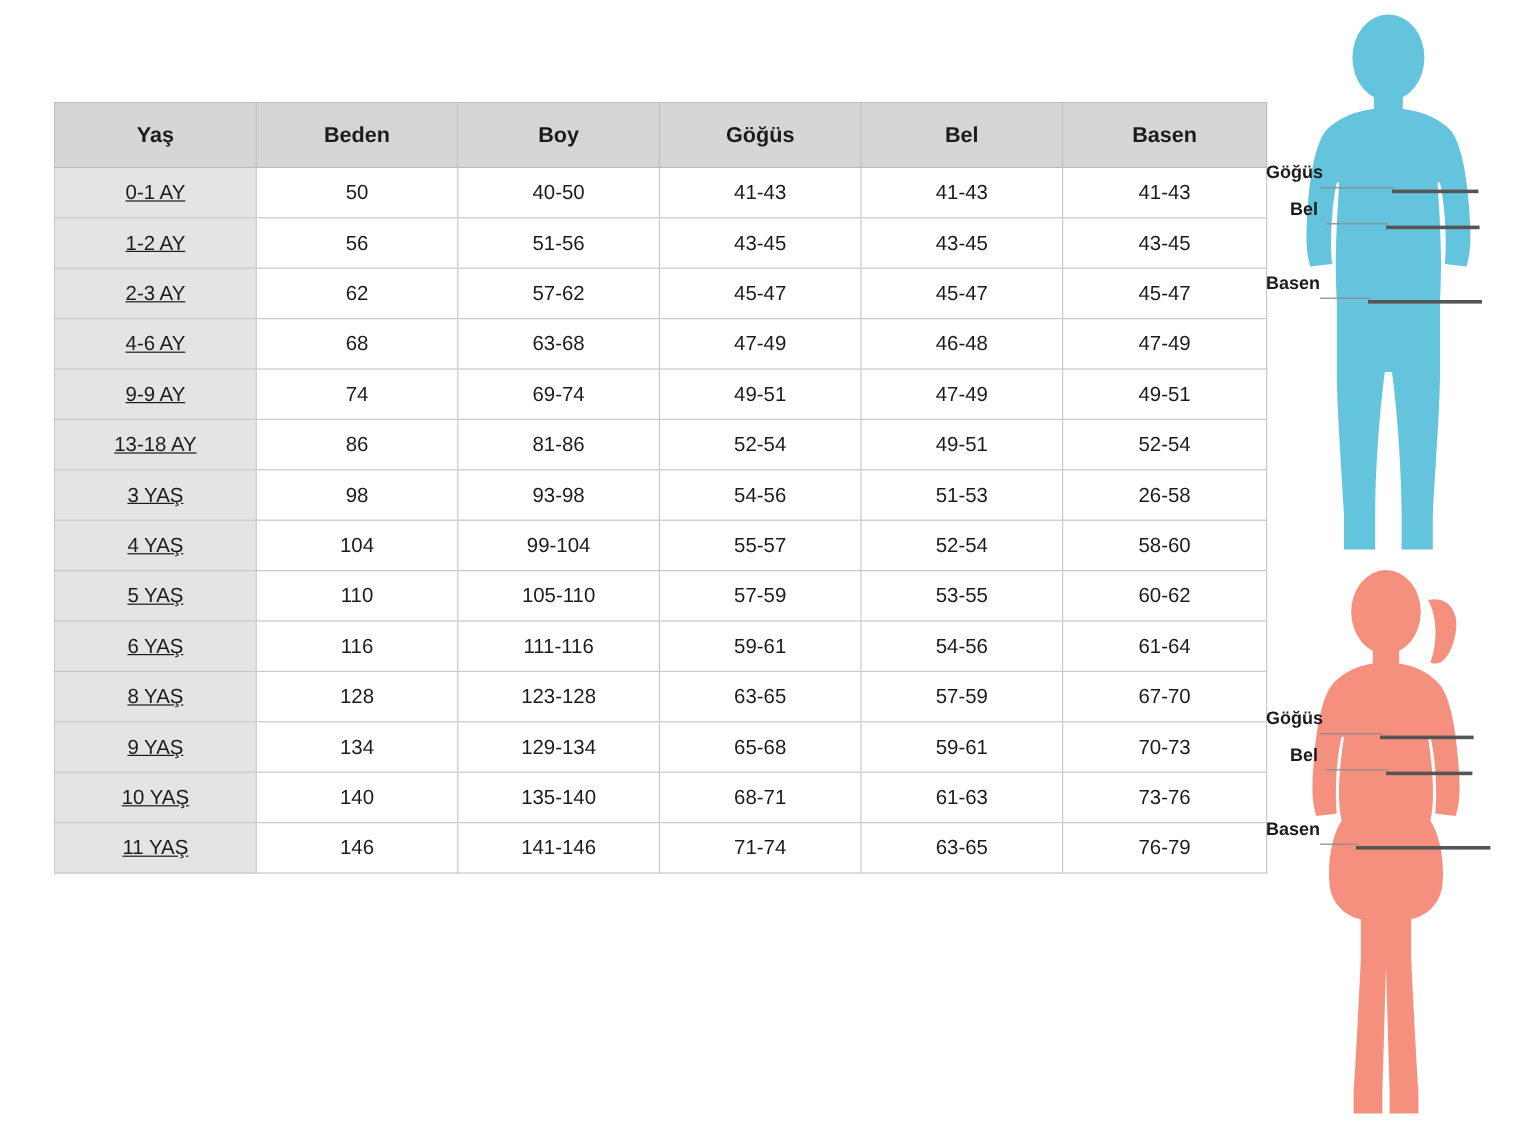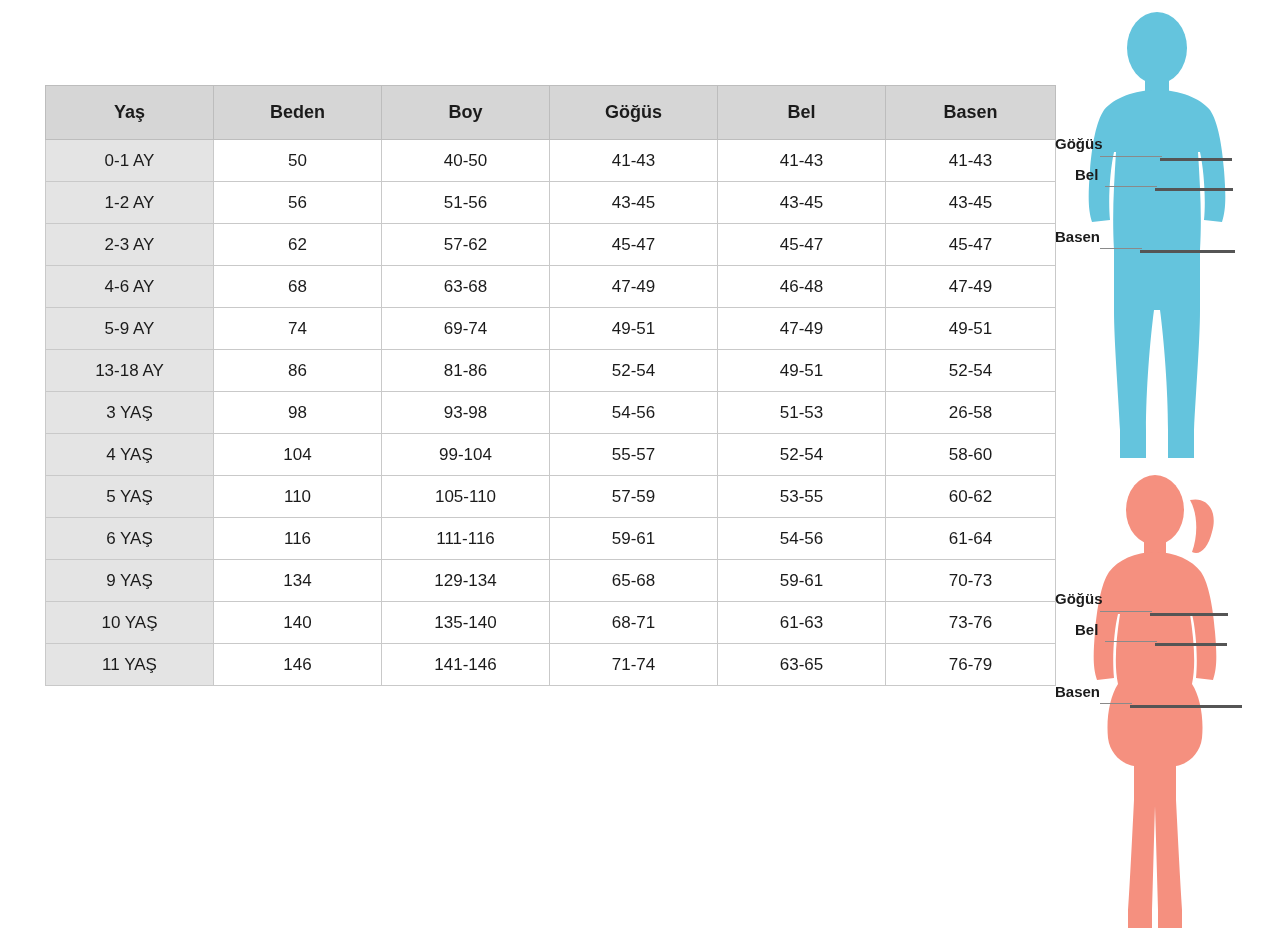--- a/index.html
+++ b/index.html
@@ -42,20 +42,21 @@
   }
   table.size-table thead th {
     background: #d6d6d6;
     font-weight: bold;
     font-size: 18px;
     height: 54px;
     border: 1px solid #bdbdbd;
   }
   table.size-table tbody td.age-cell {
     background: #e4e4e4;
+    text-decoration: underline;
   }
   table.size-table tbody td {
     background: #ffffff;
   }
   col.c-age { width: 168px; }
   col.c-beden { width: 168px; }
   col.c-boy { width: 168px; }
   col.c-gogus { width: 168px; }
   col.c-bel { width: 168px; }
   col.c-basen { width: 170px; }
@@ -167,21 +168,21 @@
         </tr>
         <tr>
           <td class="age-cell">4-6 AY</td>
           <td>68</td>
           <td>63-68</td>
           <td>47-49</td>
           <td>46-48</td>
           <td>47-49</td>
         </tr>
         <tr>
-          <td class="age-cell">5-9 AY</td>
+          <td class="age-cell">9-9 AY</td>
           <td>74</td>
           <td>69-74</td>
           <td>49-51</td>
           <td>47-49</td>
           <td>49-51</td>
         </tr>
         <tr>
           <td class="age-cell">13-18 AY</td>
           <td>86</td>
           <td>81-86</td>
@@ -213,20 +214,28 @@
           <td>53-55</td>
           <td>60-62</td>
         </tr>
         <tr>
           <td class="age-cell">6 YAŞ</td>
           <td>116</td>
           <td>111-116</td>
           <td>59-61</td>
           <td>54-56</td>
           <td>61-64</td>
+        </tr>
+        <tr>
+          <td class="age-cell">8 YAŞ</td>
+          <td>128</td>
+          <td>123-128</td>
+          <td>63-65</td>
+          <td>57-59</td>
+          <td>67-70</td>
         </tr>
         <tr>
           <td class="age-cell">9 YAŞ</td>
           <td>134</td>
           <td>129-134</td>
           <td>65-68</td>
           <td>59-61</td>
           <td>70-73</td>
         </tr>
         <tr>

